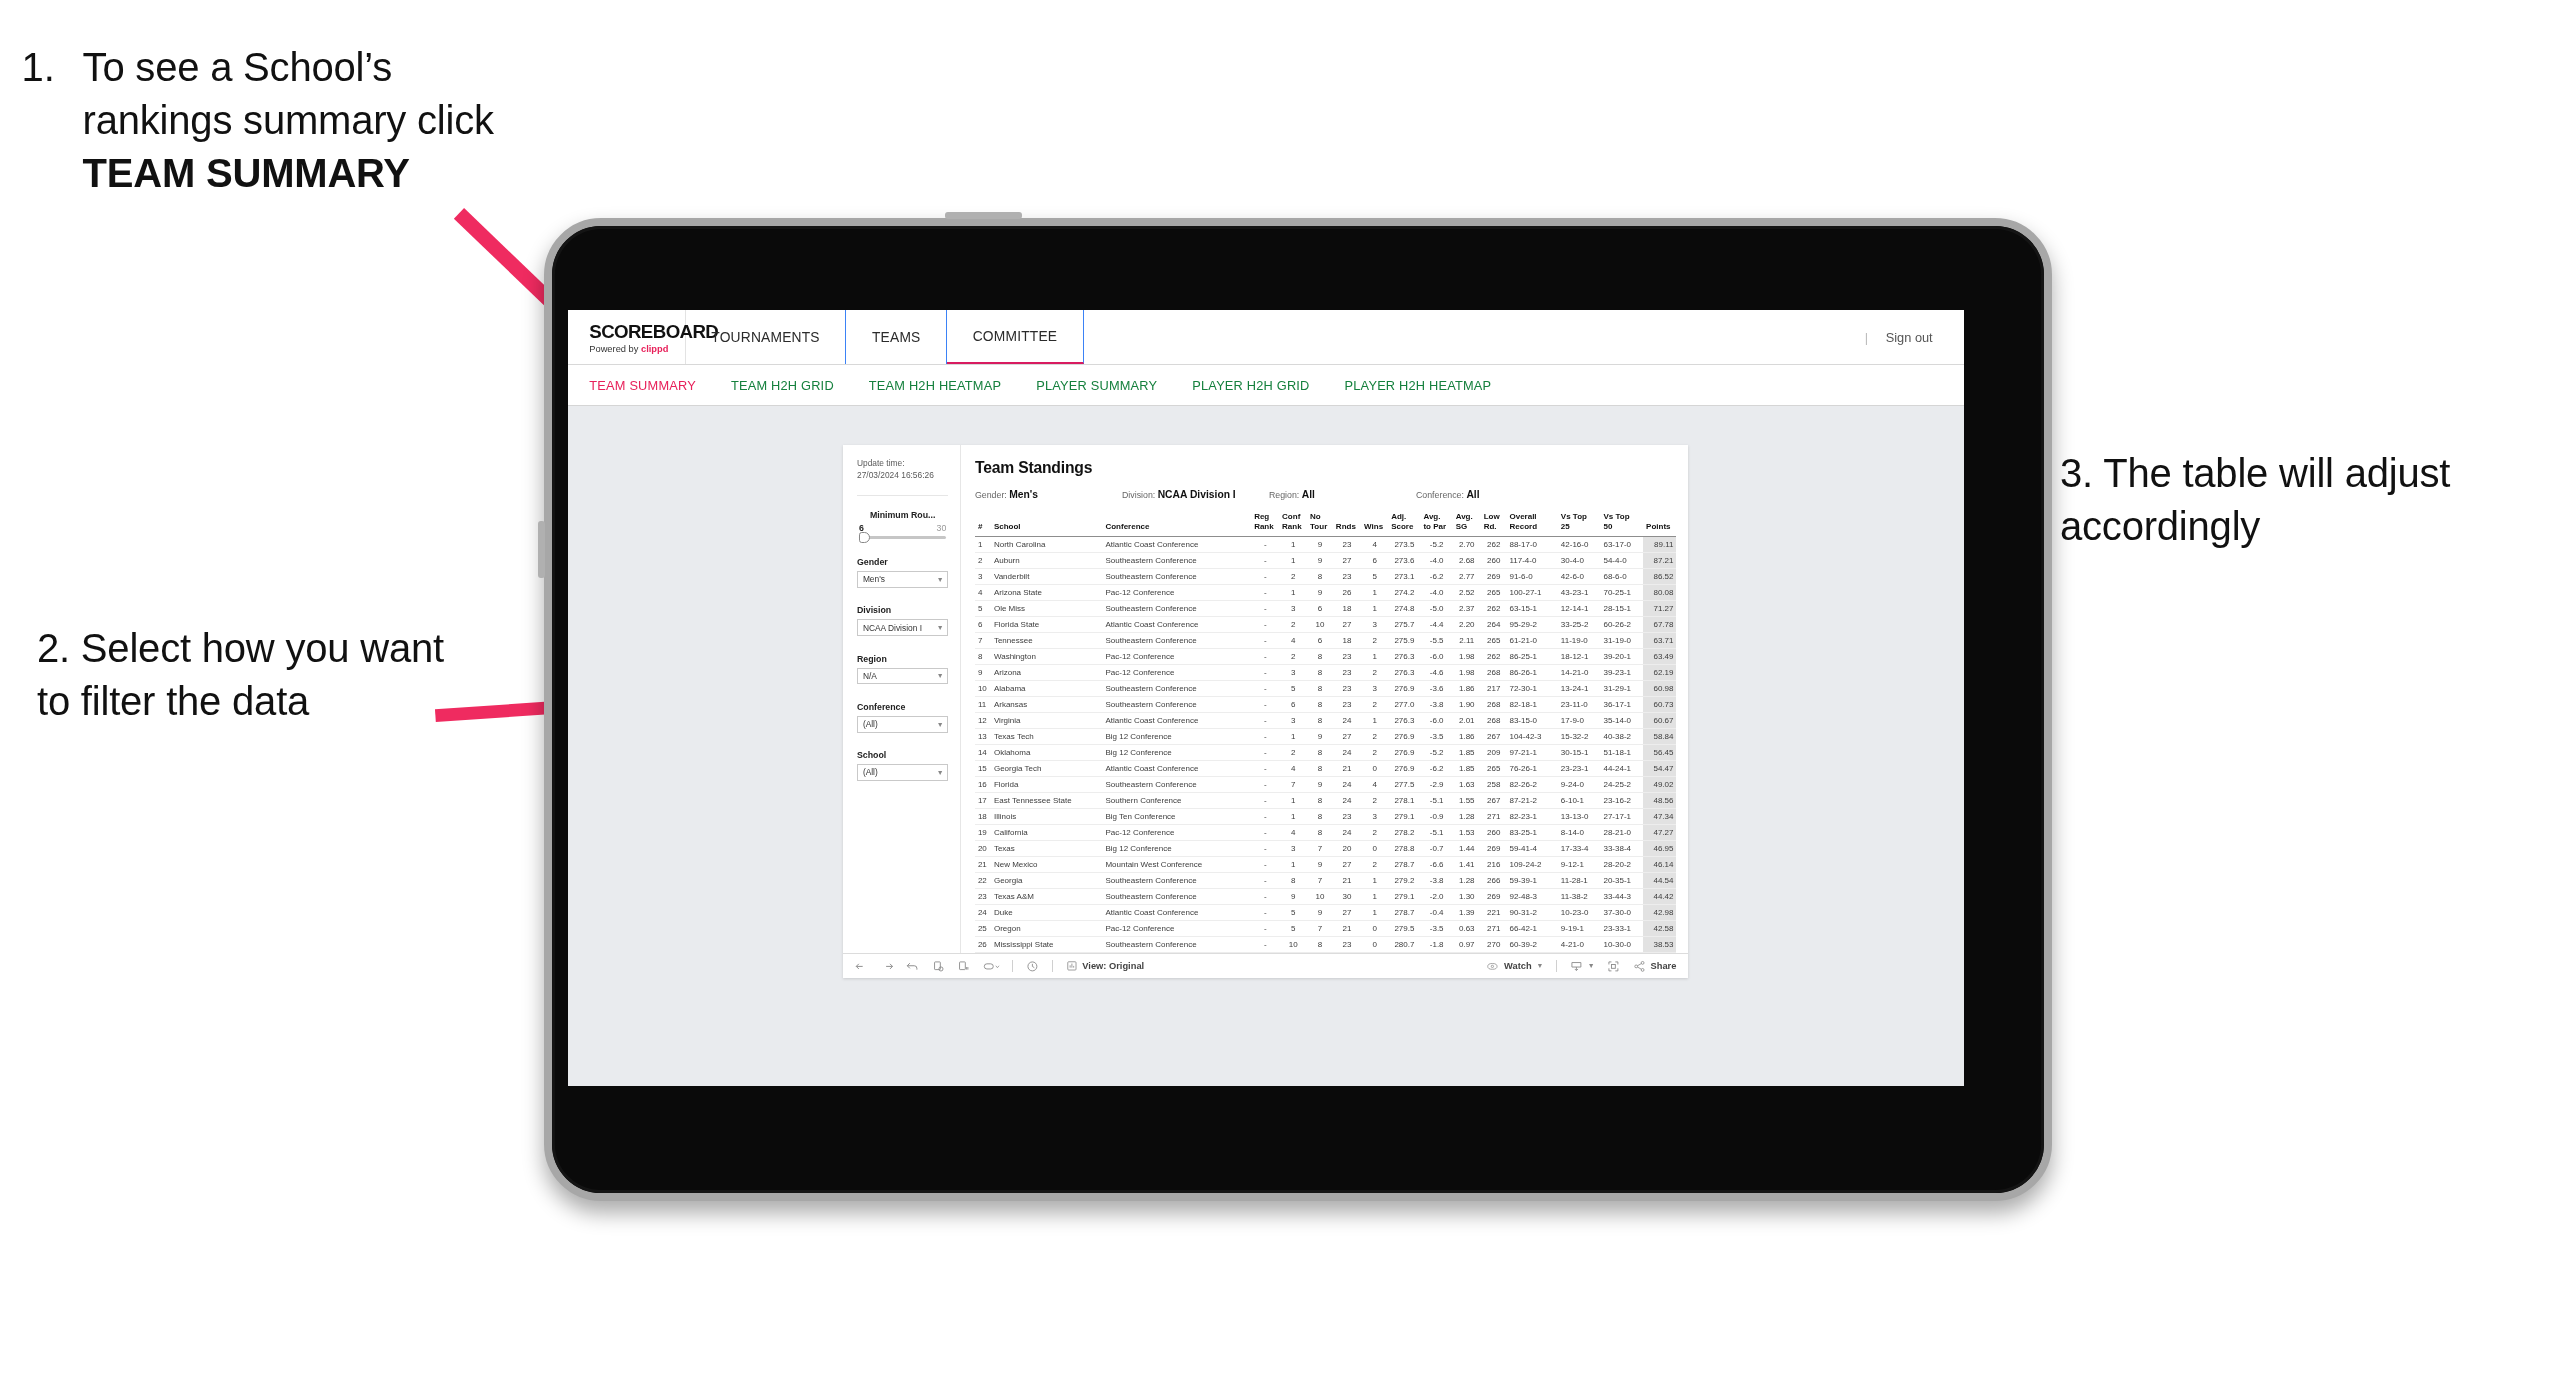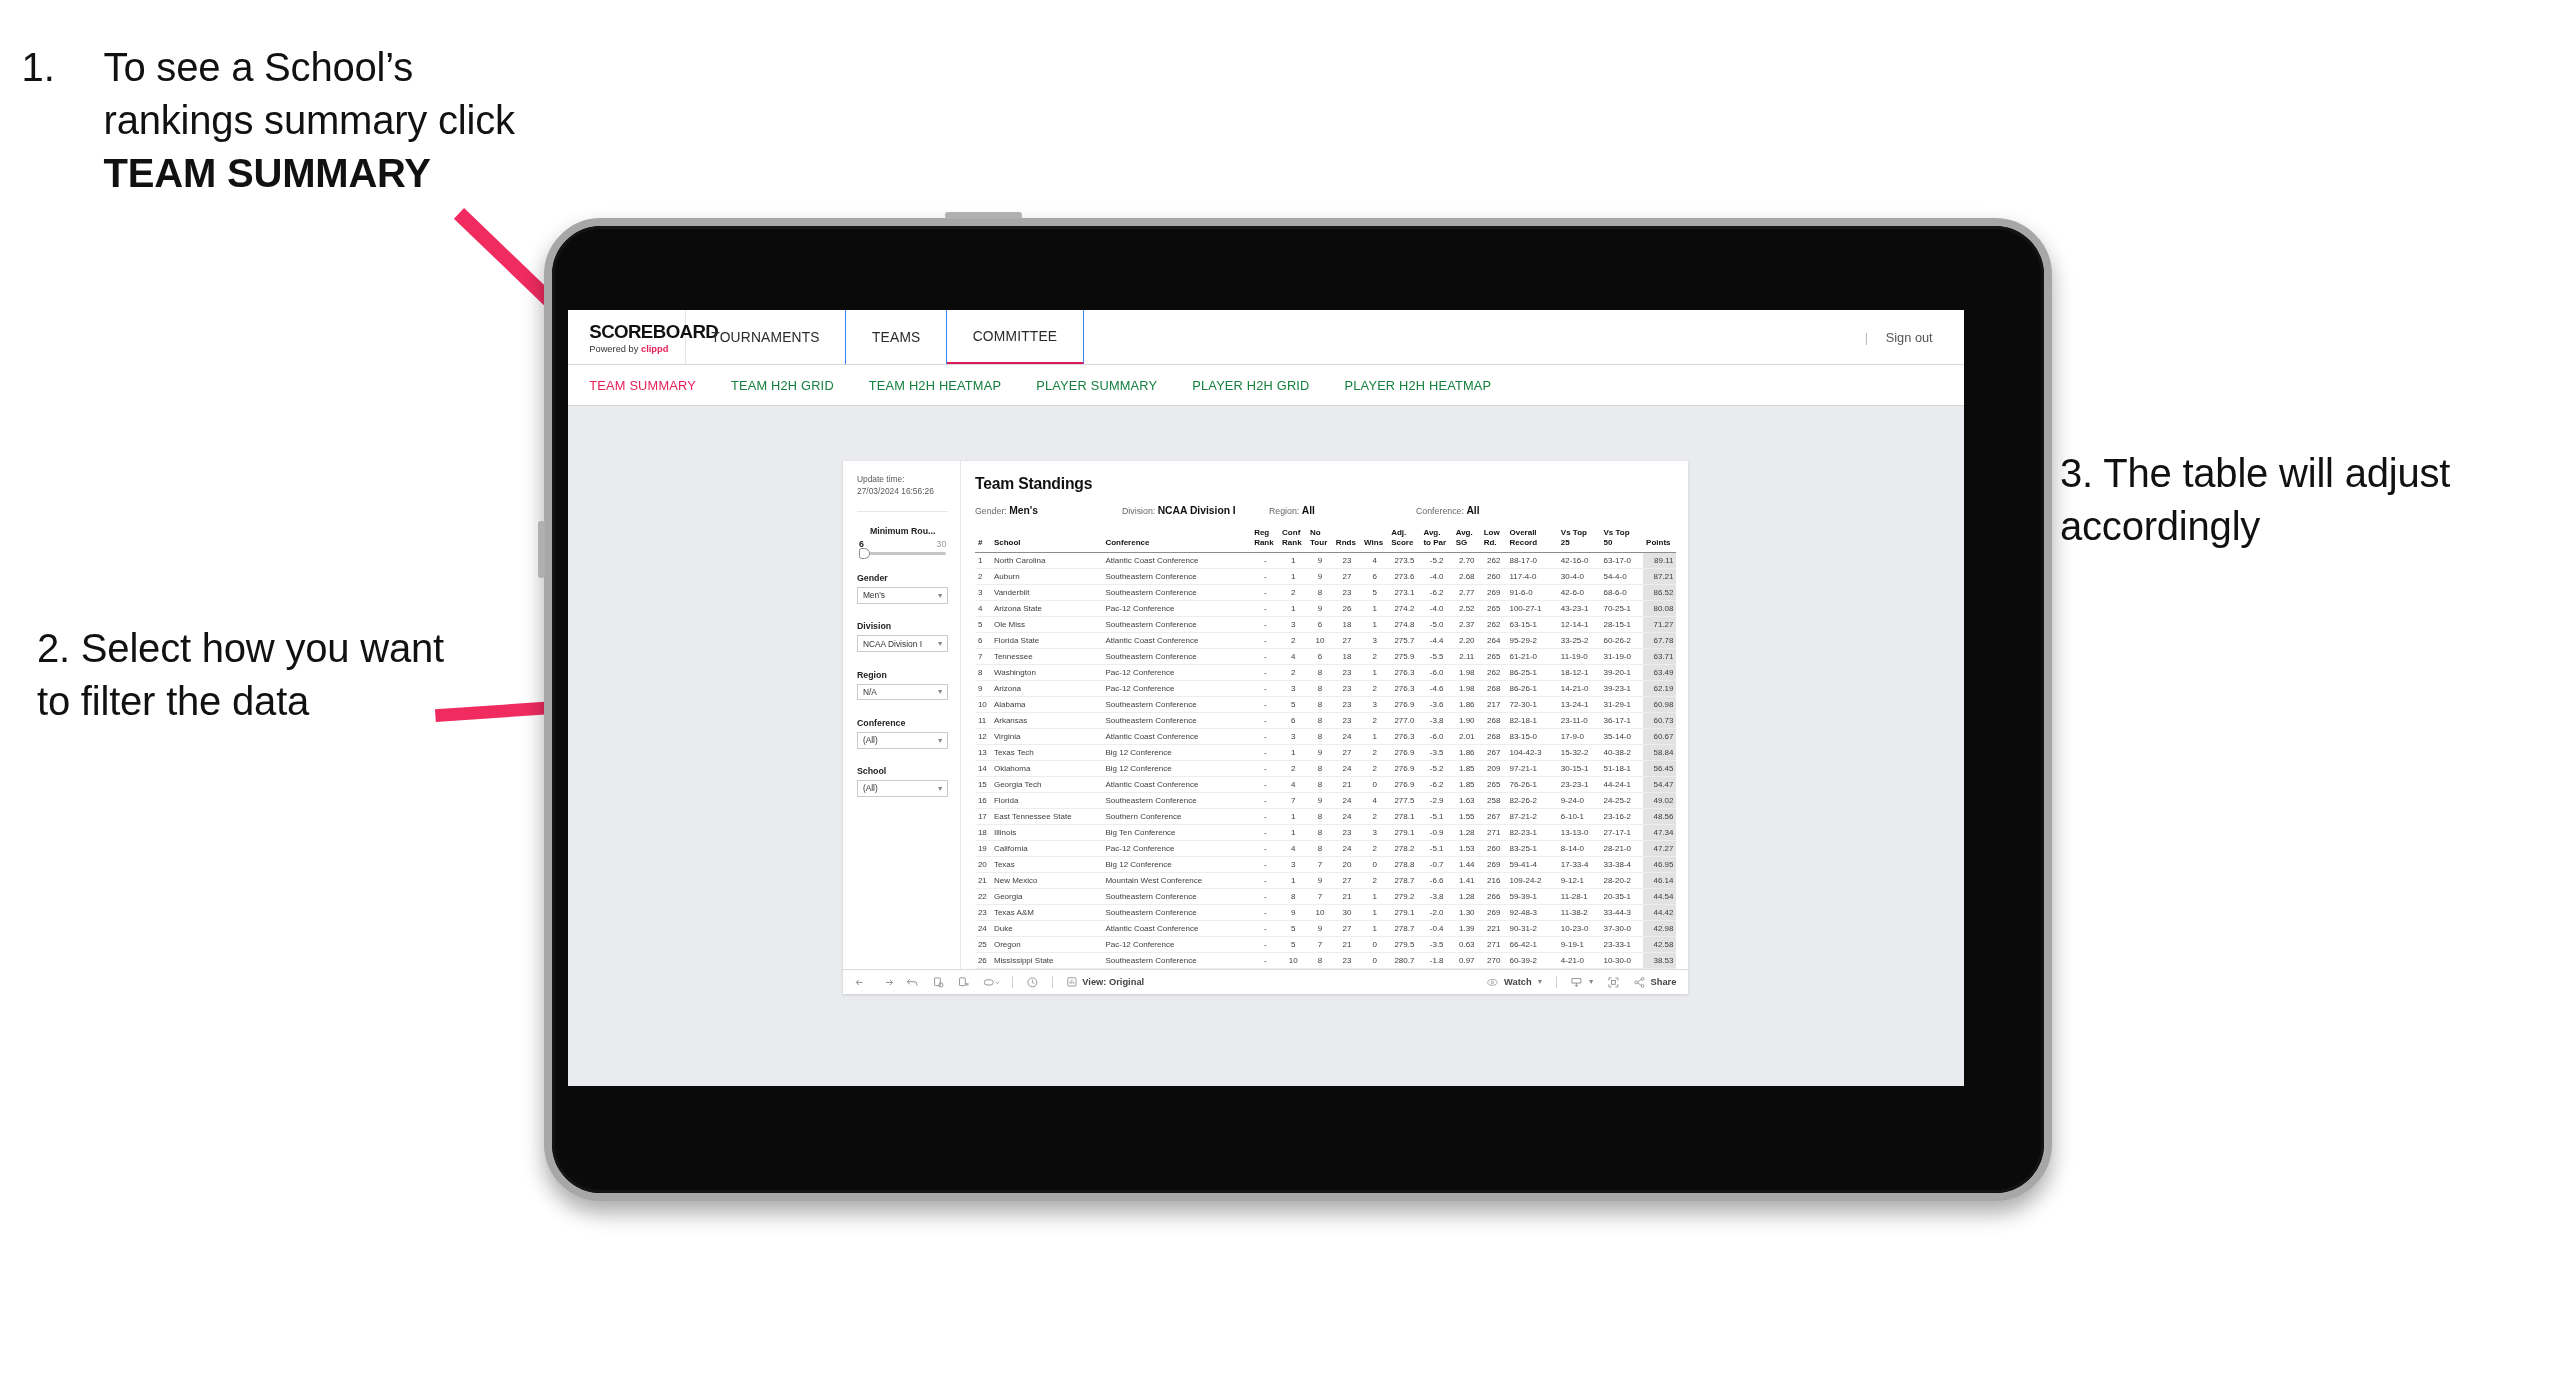--- a/index.html
+++ b/index.html
@@ -3,21 +3,21 @@
 <meta charset="utf-8">
 <style>
   * { box-sizing: border-box; margin:0; padding:0; }
   html,body { width:2576px; height:1386px; background:#ffffff; overflow:hidden; }
   body { font-family:"Liberation Sans", sans-serif; position:relative; }
 
   
   .annot { position:absolute; color:#111; font-size:40px; line-height:1.32; letter-spacing:-0.2px; }
   #annot1 { left:21.6px; top:41px; width:511px; }
   #annot1 .num { position:absolute; left:0; top:0; }
-  #annot1 .body { display:block; margin-left:82px; }
+  #annot1 .body { display:block; margin-left:61px; }
   #annot2 { left:37px; top:622px; width:413px; }
   #annot3 { left:2060px; top:447px; width:531px; }
   .bold { font-weight:bold; }
 
   
   .arrowsvg { position:absolute; overflow:visible; pointer-events:none; }
 
   
   #tablet { position:absolute; left:544px; top:218px; width:1508px; height:983px;
             background:#0a0a0a; border-radius:57px;
@@ -54,21 +54,21 @@
 
   
   .subbar { height:41px; background:#fff; display:flex; align-items:center;
             padding-left:21.6px; gap:35px; border-bottom:1px solid #d5d5d5;
             box-shadow:0 1px 0 #d5d5d5; }
   .subtab { font-size:12.8px; color:#15803d; letter-spacing:0.2px; cursor:pointer; }
   .subtab.active { color:#e8205a; }
 
   
   .workspace { padding:39px 0 0 0; height:calc(100% - 96px); background:#e9ebee; }
-  .card { margin:16px auto; width:845px; background:#fff; display:flex; flex-direction:column;
+  .card { margin:0 auto; width:845px; background:#fff; display:flex; flex-direction:column;
           box-shadow:0 1px 2.9px rgba(0,0,0,.14); }
   .cardbody { display:flex; }
 
   
   .filters { width:118px; border-right:1px solid #e6e6e6; padding:11.8px 11.8px 17.7px 13.8px; }
   .upd { font-size:8.4px; color:#5a5a5a; line-height:1.45; }
   .hr { border-top:1px solid #e6e6e6; margin:13.8px 0 13.8px; }
   .fgroup { margin-bottom:17.7px; }
   .flabel { font-size:8.8px; color:#222; font-weight:bold; margin-bottom:3.9px; }
   .fselect { height:16.7px; border:1px solid #c9c9c9; background:#fff; display:flex;

